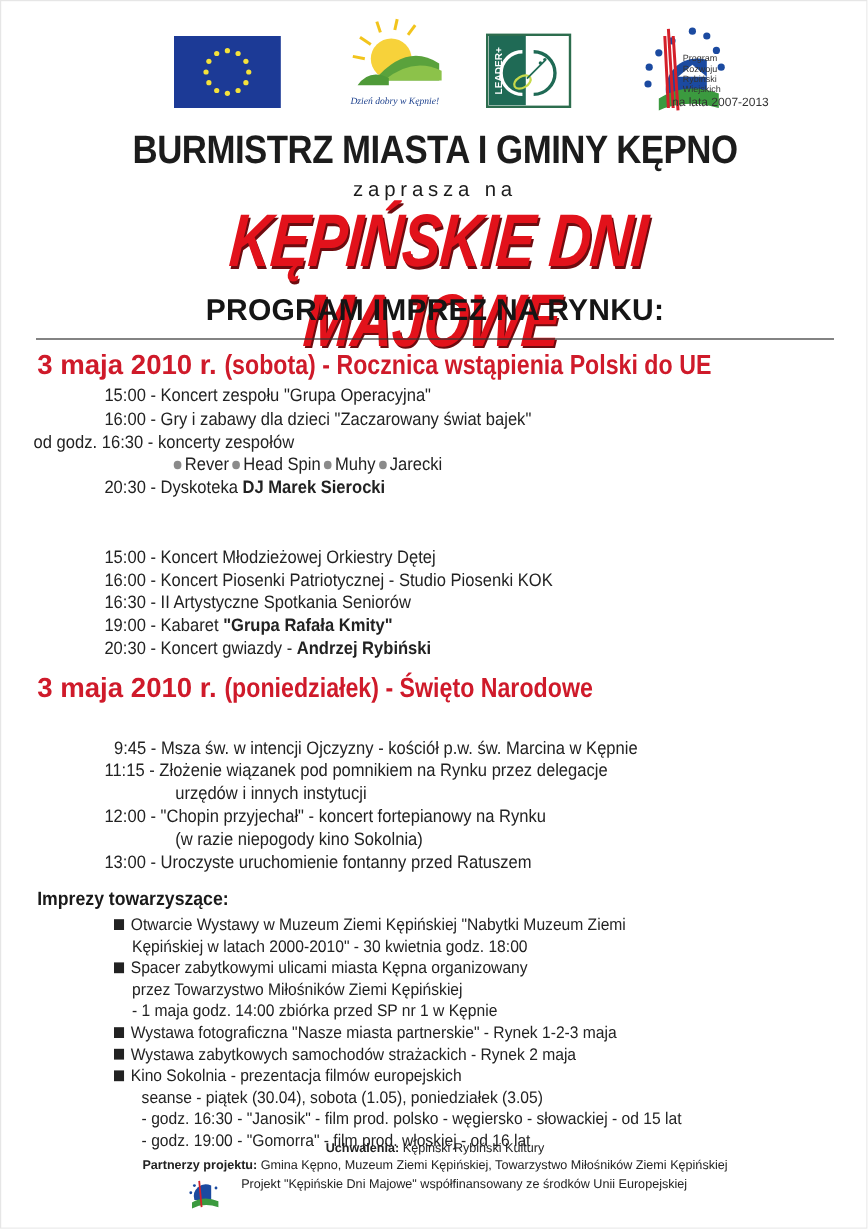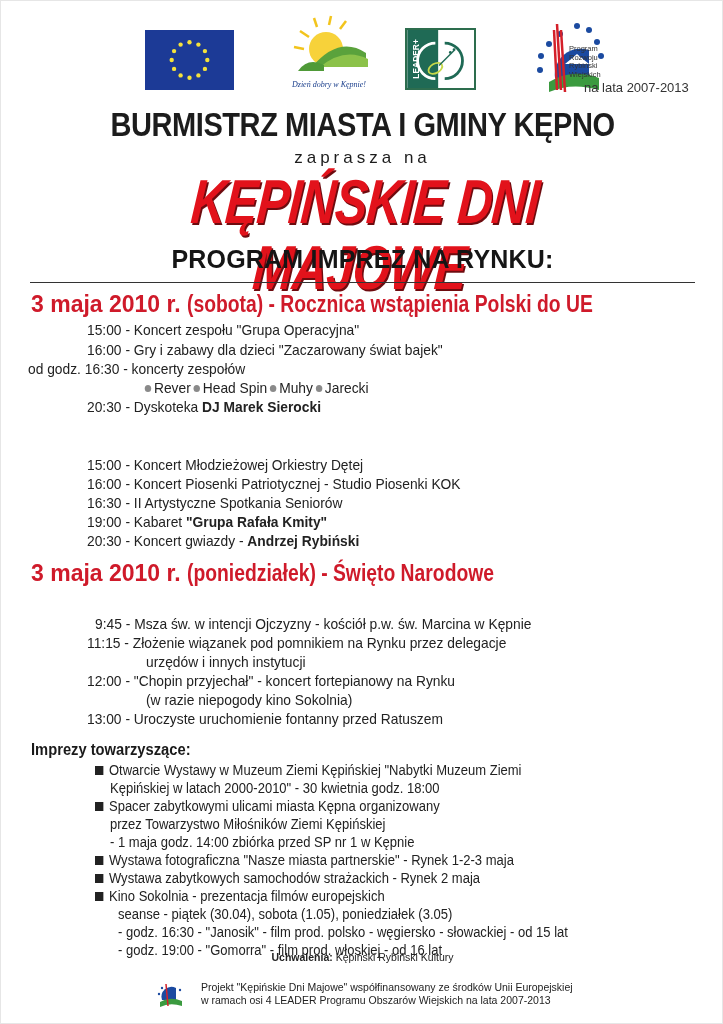--- a/index.html
+++ b/index.html
@@ -9,21 +9,21 @@
 
   
   .logos { position: absolute; top: 24px; left: 0; width: 723px; height: 70px; }
   .logo { position: absolute; margin-left: 36px; }
   .eu-flag { left: 108px; top: 5px; width: 89px; height: 60px; background: #1c3a96; }
   .eu-flag svg { width: 100%; height: 100%; }
   .kepno-logo { left: 247px; top: -10px; width: 118px; height: 80px; }
   .leader-logo { left: 368px; top: 3px; width: 71px; height: 62px; border: 2px solid #2d6d4e; background: #fff; overflow: hidden; }
   .prow-logo { left: 490px; top: -5px; width: 120px; height: 80px; }
   .prow-text { position: absolute; left: 568px; top: 20px; font-size: 7.5px; line-height: 8.5px; color: #333; }
-  .prow-years { position: absolute; left: 559px; top: 55px; font-size: 13px; color: #333; padding-left: 24px; }
+  .prow-years { position: absolute; left: 559px; top: 55px; font-size: 10px; color: #333; }
 
   
   .title-1 { position: absolute; top: 105px; left: 0; width: 723px; text-align: center; font-weight: bold; font-size: 33px; letter-spacing: -0.5px; color: #1c1c1c; transform: scaleX(0.88); }
   .subtitle { position: absolute; top: 147px; left: 0; width: 723px; text-align: center; font-size: 17px; letter-spacing: 4px; color: #1c1c1c; }
   .title-main { position: absolute; top: 168px; left: 0; width: 723px; text-align: center; font-weight: bold; font-style: italic; font-size: 62px; line-height: 66px; color: #e2121b; letter-spacing: -1px; text-shadow: 2px 2px 0 #6e0b0f; transform: scaleX(0.78) skewX(-6deg); }
   .title-program { position: absolute; top: 244px; left: 0; width: 723px; text-align: center; font-weight: bold; font-size: 25px; color: #151515; letter-spacing: 0.2px; }
   .rule { position: absolute; top: 281px; left: 29px; width: 665px; height: 1px; background: #333; }
 
   
   .day { position: absolute; left: 30px; font-weight: bold; color: #cf1a2a; font-size: 23px; white-space: nowrap; transform-origin: left center; }
@@ -200,27 +200,29 @@
   <div class="side" style="left:94px;top:851px;"><span class="bullet"></span><span>Wystawa fotograficzna "Nasze miasta partnerskie" - Rynek 1-2-3 maja</span></div>
   <div class="side" style="left:94px;top:869px;"><span class="bullet"></span><span>Wystawa zabytkowych samochodów strażackich - Rynek 2 maja</span></div>
   <div class="side" style="left:94px;top:887px;"><span class="bullet"></span><span>Kino Sokolnia - prezentacja filmów europejskich</span></div>
   <div class="side" style="left:117px;top:905px;"><span>seanse - piątek (30.04), sobota (1.05), poniedziałek (3.05)</span></div>
   <div class="side" style="left:117px;top:923px;"><span>- godz. 16:30 - "Janosik" - film prod. polsko - węgiersko - słowackiej - od 15 lat</span></div>
   <div class="side" style="left:117px;top:941px;"><span>- godz. 19:00 - "Gomorra" - film prod. włoskiej - od 16 lat</span></div>
 
   <div class="footer" style="top:950px;">
     <b>Uchwalenia:</b><span> Kępiński Rybiński Kultury</span>
   </div>
+  <div class="footer" style="top:964px;">
+    <b>Partnerzy projektu:</b><span> Gmina Kępno, Muzeum Ziemi Kępińskiej, Towarzystwo Miłośników Ziemi Kępińskiej</span>
+  </div>
   <div class="footer-logo">
     <svg viewBox="0 0 30 28" width="30" height="28">
       <path d="M6 20 A10 10 0 0 1 20 8 L20 20 Z" fill="#1b4aa0"></path>
       <path d="M4 22 Q14 16 26 21 L26 26 Q14 22 4 27 Z" fill="#3b9a3f"></path>
       <path d="M10 4 L12 26" stroke="#d4202a" stroke-width="1.5"></path>
       <circle cx="6" cy="8" r="1.2" fill="#1b4aa0"></circle>
         <circle cx="3" cy="14" r="1.2" fill="#1b4aa0"></circle>
         <circle cx="24" cy="10" r="1.2" fill="#1b4aa0"></circle>
     </svg>
   </div>
   <div class="footer-note">
     <div>Projekt "Kępińskie Dni Majowe" współfinansowany ze środków Unii Europejskiej</div>
-    <div>w ramach osi 4 LEADER Programu Obszarów Wiejskich na lata 2007-2013</div>
   </div>
 </div>
 
 </body></html>

